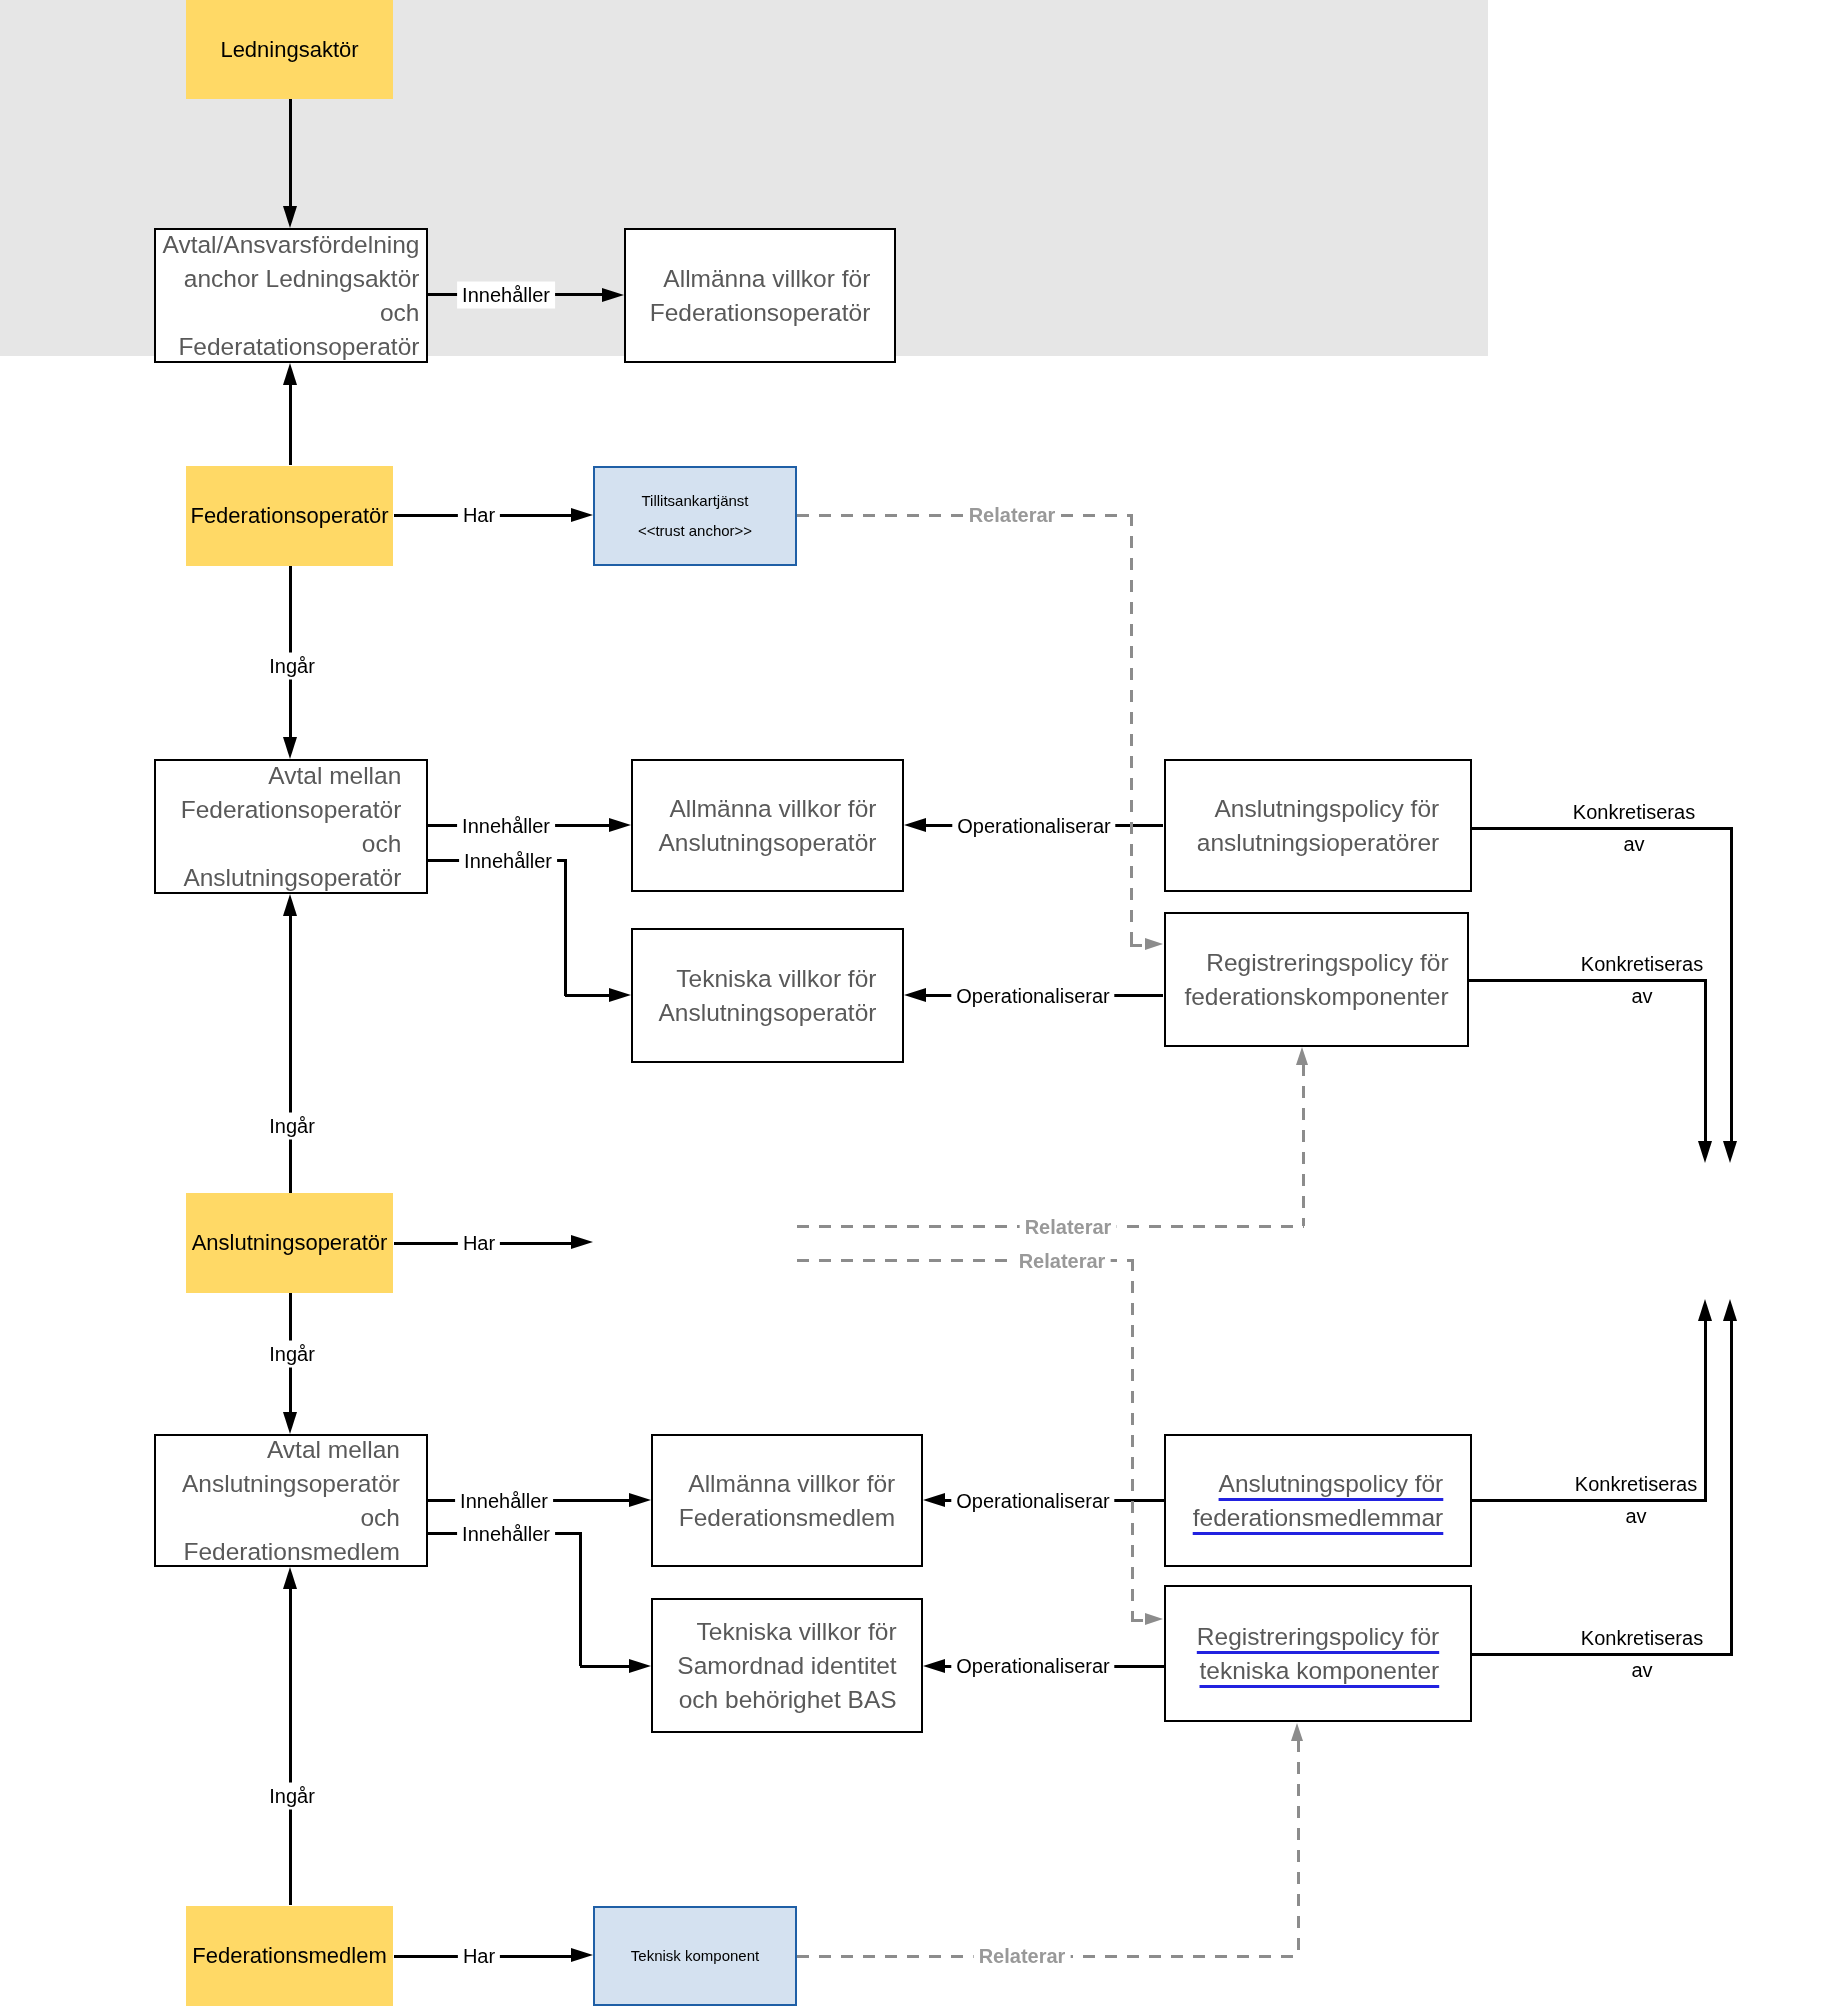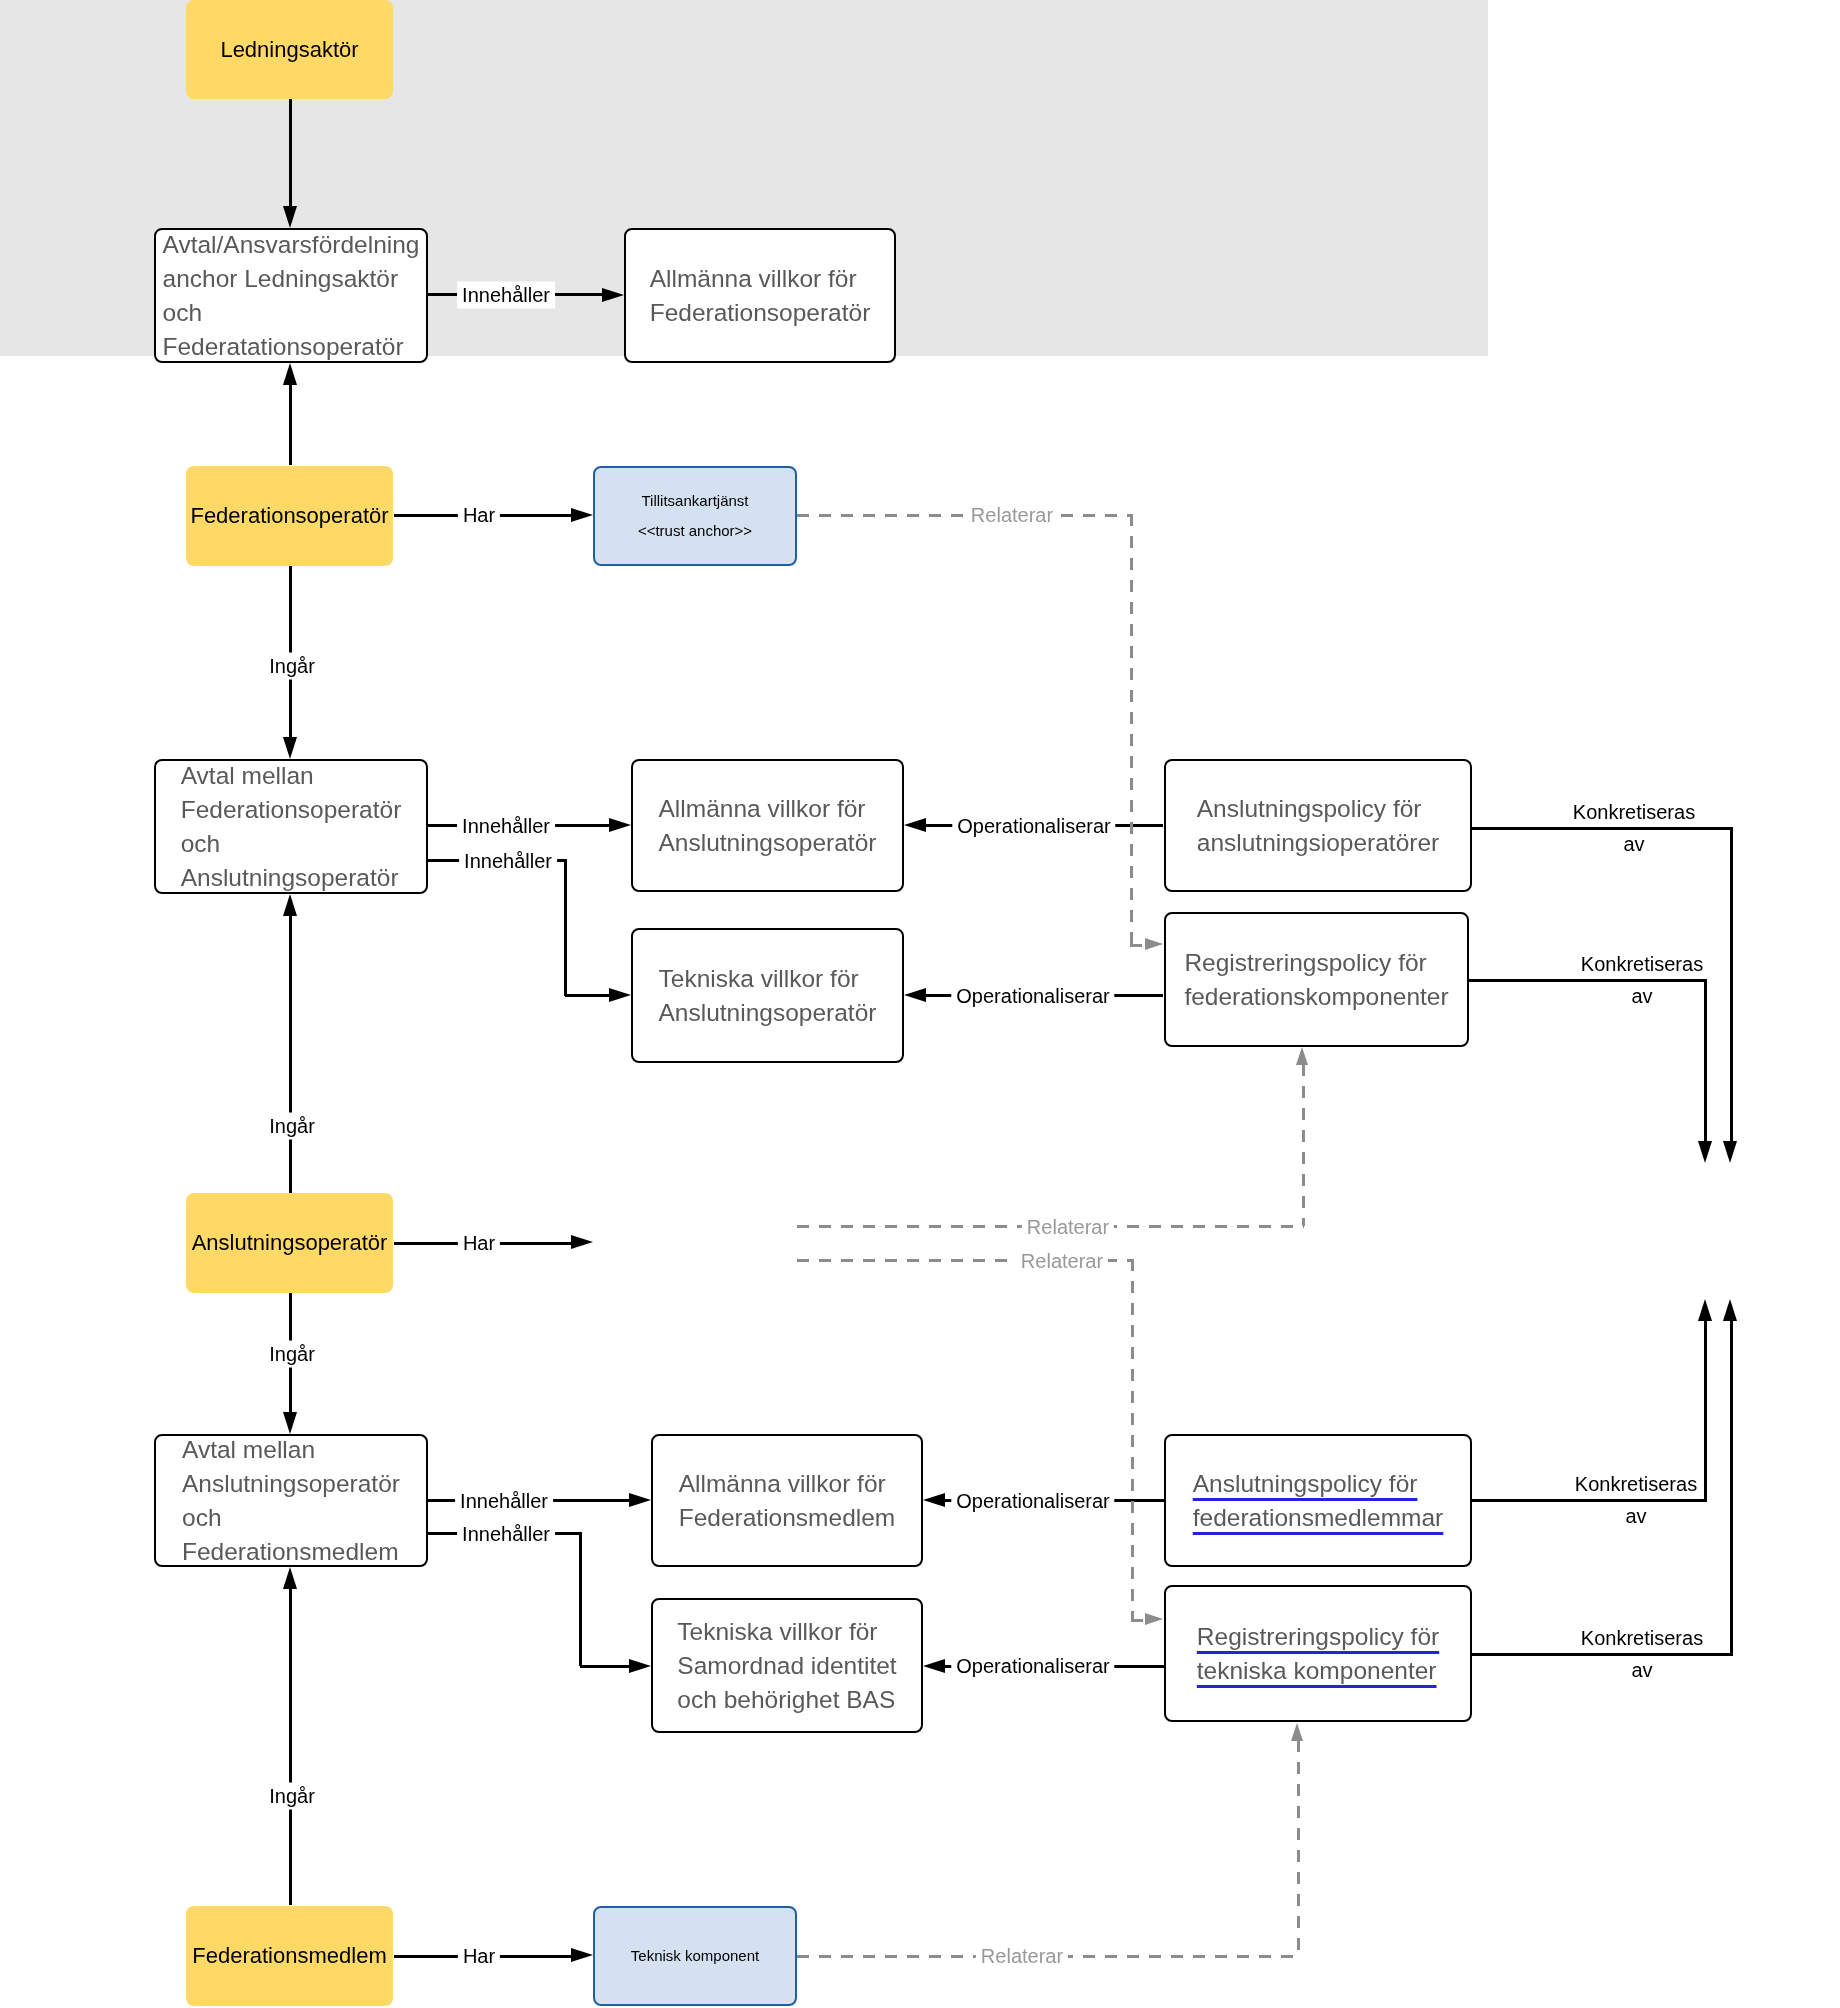--- a/index.html
+++ b/index.html
@@ -8,21 +8,21 @@
     --band-fill:#e6e6e6;
     --box-border:#000000; --box-text:#595959;
     --link-underline:#2222e0;
     --line:#000000; --dash:#8c8c8c; --rel-text:#999999;
   }
   html,body{margin:0;padding:0;background:#ffffff;}
   #canvas{position:relative;width:1840px;height:2009px;background:#ffffff;overflow:hidden;
           font-family:"Liberation Sans",sans-serif;}
   .band{position:absolute;background:var(--band-fill);}
   .node{position:absolute;display:flex;align-items:center;justify-content:center;
-        text-align:left;box-sizing:border-box;border-radius:8px;}
+        text-align:right;box-sizing:border-box;}
   .doc{background:#ffffff;border:2.5px solid var(--box-border);color:var(--box-text);
        font-size:24.5px;line-height:34px;white-space:pre-line;}
   .actor{background:var(--actor-fill);color:var(--actor-text);font-size:22px;white-space:nowrap;}
   .service{background:var(--service-fill);border:2.5px solid var(--service-border);color:#000;
            font-size:15px;line-height:30px;flex-direction:column;}
   .linkbox{text-decoration:underline;text-decoration-color:var(--link-underline);
            text-decoration-thickness:2.5px;text-underline-offset:5.9px;}
   .ln-h{position:absolute;height:2.5px;background:var(--line);}
   .ln-v{position:absolute;width:2.5px;background:var(--line);}
   .dash-h{position:absolute;height:2.5px;
@@ -31,21 +31,21 @@
           background:repeating-linear-gradient(180deg,var(--dash) 0 11.8px,transparent 11.8px 22px);}
   .ar{position:absolute;width:0;height:0;}
   .ar-r{border-top:7.6px solid transparent;border-bottom:7.6px solid transparent;border-left:22px solid var(--line);}
   .ar-l{border-top:7.6px solid transparent;border-bottom:7.6px solid transparent;border-right:22px solid var(--line);}
   .ar-d{border-left:7.6px solid transparent;border-right:7.6px solid transparent;border-top:22px solid var(--line);}
   .ar-u{border-left:7.6px solid transparent;border-right:7.6px solid transparent;border-bottom:22px solid var(--line);}
   .gr.ar-r{border-top-width:6.7px;border-bottom-width:6.7px;border-left:18.6px solid var(--dash);}
   .gr.ar-u{border-left-width:6.7px;border-right-width:6.7px;border-bottom:18.6px solid var(--dash);}
   .lbl{position:absolute;transform:translate(-50%,-50%);background:#ffffff;color:#000;
        font-size:20px;line-height:23.6px;padding:1.7px 5px;white-space:nowrap;text-align:center;}
-  .rel{color:var(--rel-text);}
+  .rel{color:var(--rel-text);font-weight:bold;}
   .kon{position:absolute;transform:translate(-50%,-50%);display:flex;flex-direction:column;
        align-items:center;gap:10px;font-size:20px;line-height:22px;color:#000;text-align:center;}
 </style>
 </head>
 <body>
 
 <div id="canvas">
 
   <div class="band" style="left:0;top:242;width:963px;height:175px"></div>
   <div class="band" style="left:0;top:862;width:1488px;height:353px"></div>

